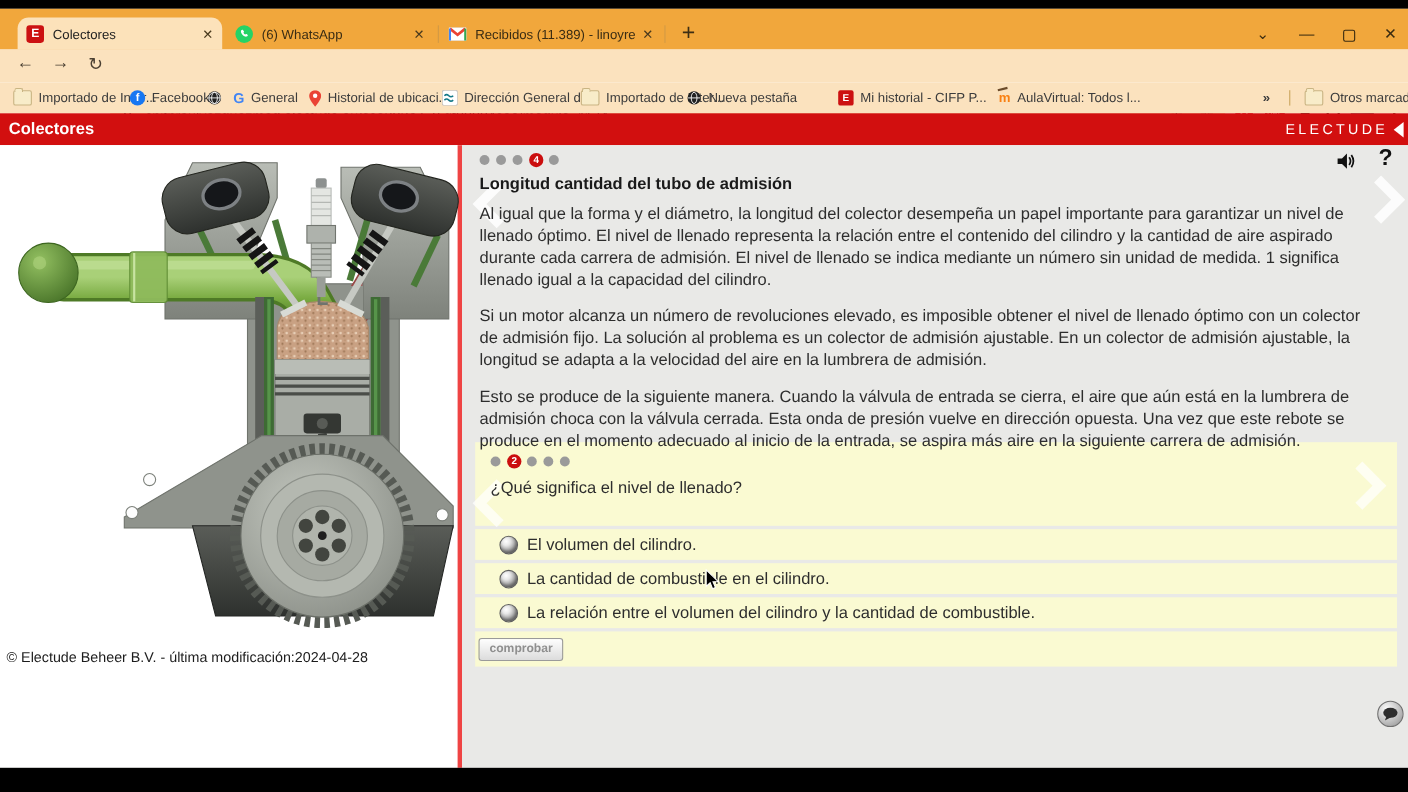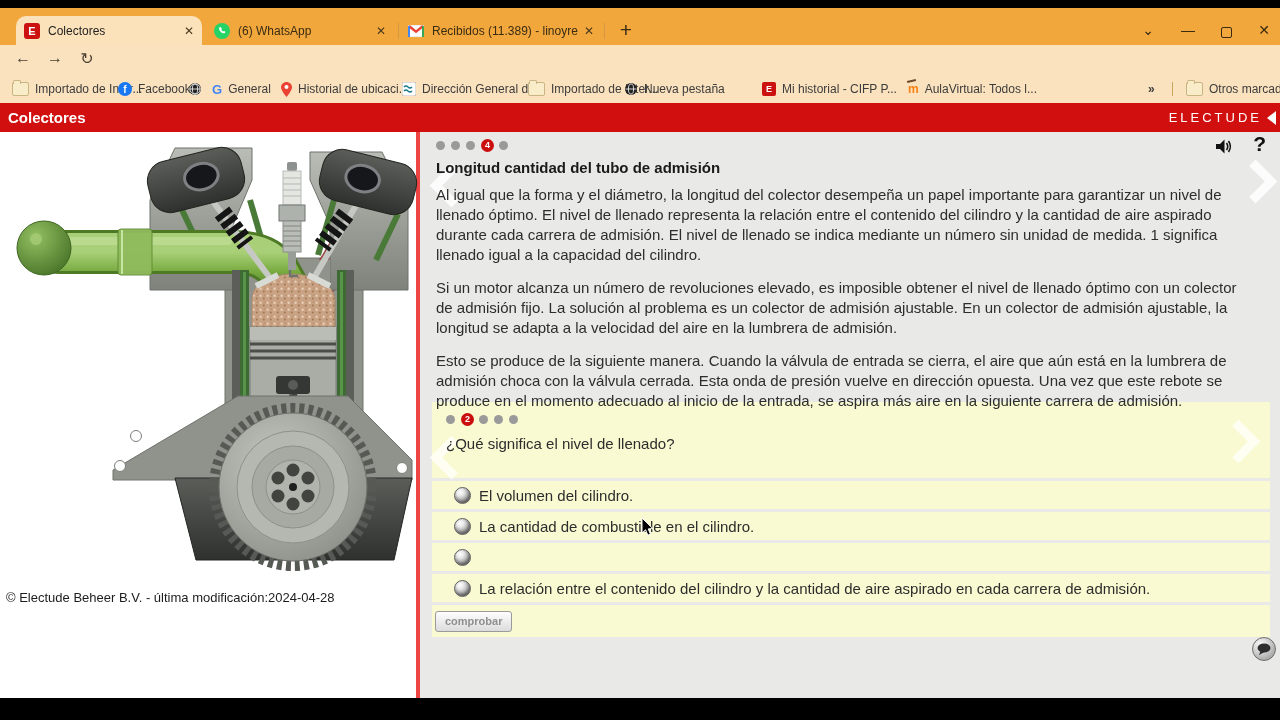--- a/index.html
+++ b/index.html
@@ -442,24 +442,21 @@
     <div class="qrow qblock">
       <span class="sphere"></span>
       <span class="qopt">El volumen del cilindro.</span>
     </div>
     <div class="qrow qblock">
       <span class="sphere"></span>
       <span class="qopt">La cantidad de combustible en el cilindro.</span>
     </div>
     <div class="qrow qblock">
       <span class="sphere"></span>
-    </div>
-    <div class="qrow qblock">
-      <span class="sphere"></span>
-      <span class="qopt">La relación entre el contenido del cilindro y la cantidad de aire aspirado en cada carrera de admisión.</span>
+      <span class="qopt">La relación entre el volumen del cilindro y la cantidad de combustible.</span>
     </div>
     <div id="qbtnrow" class="qblock">
       <button id="checkbtn">comprobar</button>
     </div>
   </div>
 
   <div id="feedback-btn">
     <svg width="16" height="14" viewBox="0 0 16 14">
       <ellipse cx="8" cy="6" rx="6.5" ry="4.6" fill="#2e2e2e"></ellipse>
       <polygon points="4.5,9 3,13 9,9.8" fill="#2e2e2e"></polygon>

